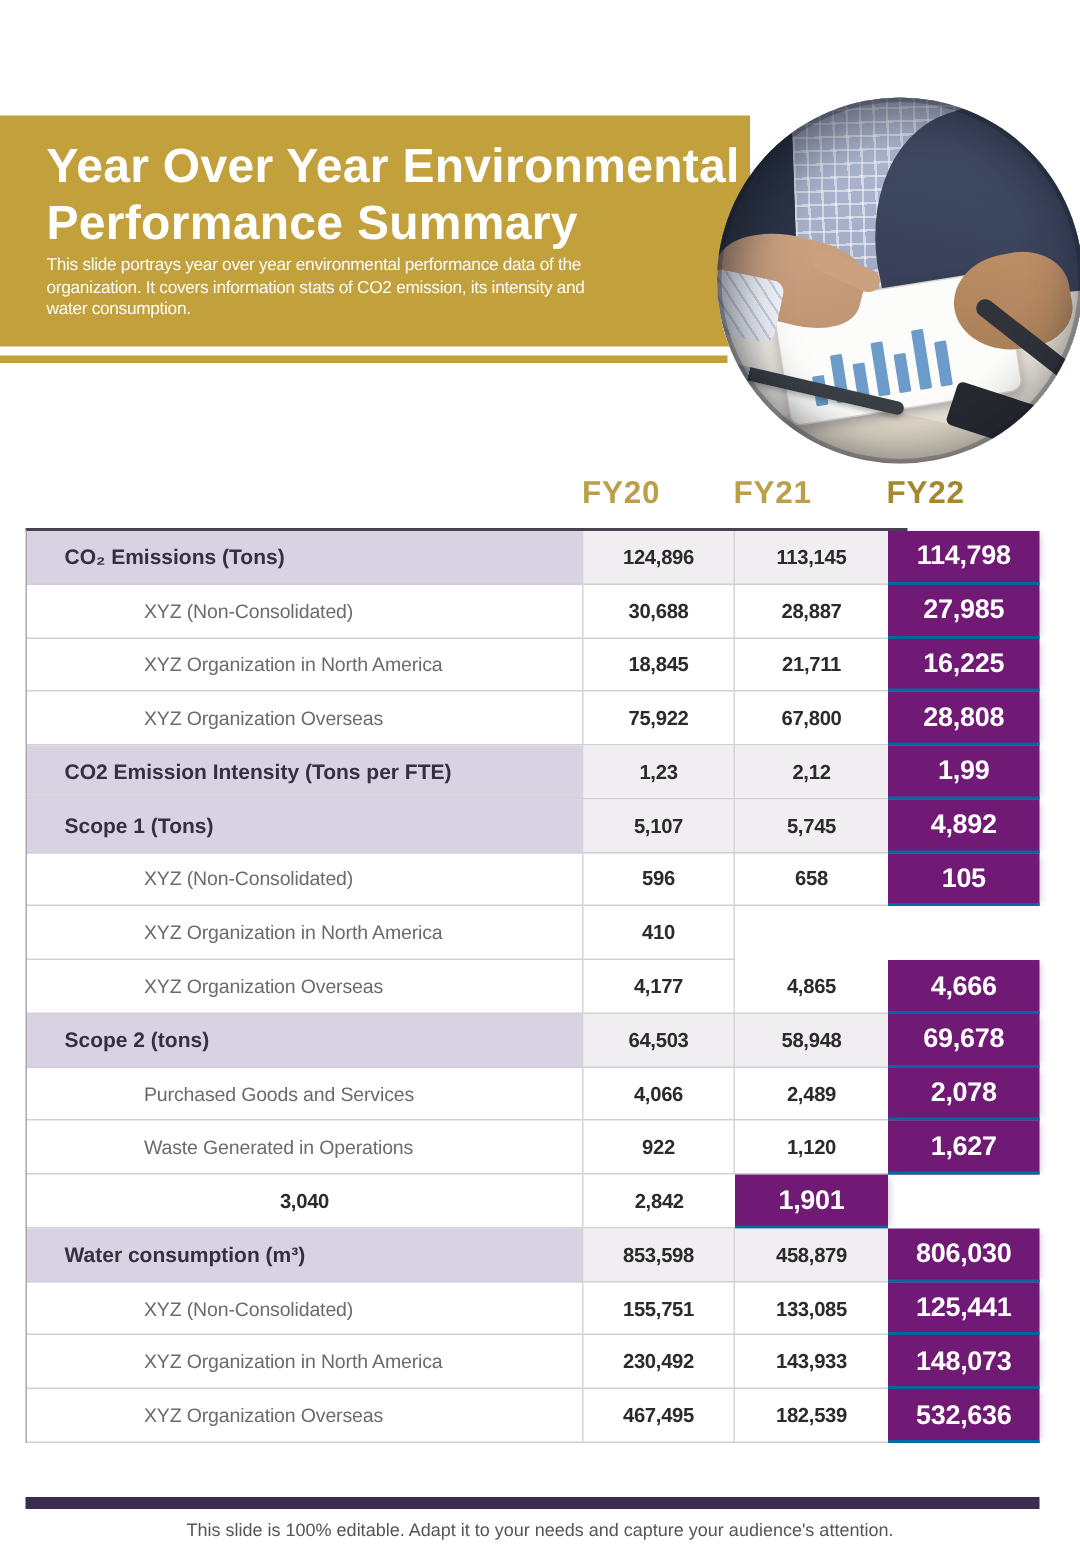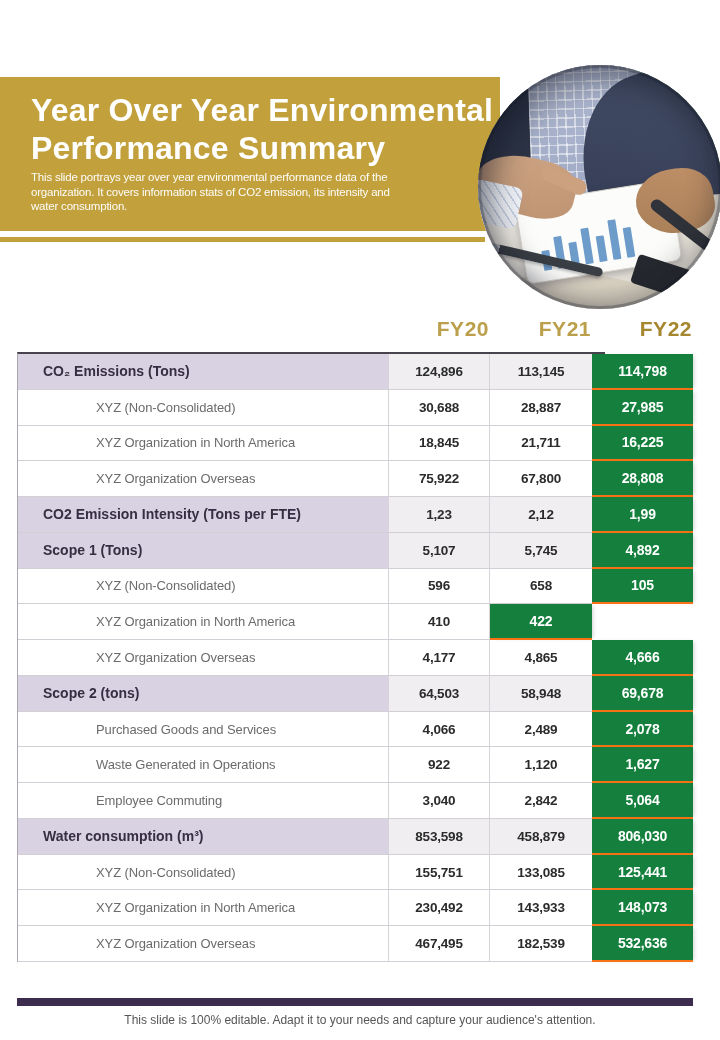--- a/index.html
+++ b/index.html
@@ -50,40 +50,40 @@
   .p-pen2{right:-15px;top:160px;width:95px;height:12px;background:#30333a;border-radius:6px;transform:rotate(38deg);}
   .p-phone{right:-20px;top:205px;width:110px;height:30px;background:#26292f;border-radius:4px;transform:rotate(18deg);}
   .p-pen{left:6px;top:190px;width:120px;height:9px;border-radius:5px;transform:rotate(13deg);
          background:linear-gradient(90deg,#b9bec4 0 14px,#3a3e45 14px);box-shadow:0 2px 3px rgba(0,0,0,.25);}
   .p-vignette{left:0;top:0;width:244px;height:244px;border-radius:50%;
               box-shadow:inset 0 0 0 3px rgba(22,26,38,.28), inset 10px 12px 34px rgba(18,22,34,.55),
                          inset -6px -12px 28px rgba(30,30,42,.25);}
 
   
   .fy-head{position:absolute;left:17px;top:317px;width:676px;height:32px;}
-  .fy-head span{position:absolute;top:0;text-align:right;font-weight:bold;font-size:21px;color:#bb9f4a;
+  .fy-head span{position:absolute;top:0;text-align:left;font-weight:bold;font-size:21px;color:#bb9f4a;
                 letter-spacing:.5px;}
   .fy0{left:371px;width:101px;}
   .fy1{left:472px;width:102px;}
   .fy2{left:574px;width:101px;color:#a5872f !important;}
 
   
   .table-body{position:absolute;left:17px;top:352px;width:588px;box-sizing:border-box;
               border-top:2px solid #49434f;border-left:1px solid #aaa7b0;}
   .trow{display:grid;grid-template-columns:371px 101px 102px 101px;height:35.78px;}
   .cell{display:flex;align-items:center;box-sizing:border-box;}
   .c0,.c1,.c2{border-bottom:1px solid #d2cfd6;}
   .c0{border-right:1px solid #d6d3d9;}
   .c1{border-right:1px solid #d6d3d9;}
   .c1,.c2{justify-content:center;font-weight:bold;font-size:13.5px;color:#2b2b2b;letter-spacing:-.2px;text-align:right;}
   .sub .c0{padding-left:78px;color:#6b6b6b;font-size:13px;letter-spacing:-.1px;}
   .category .c0{padding-left:25px;background:#d9d2e2;font-weight:bold;font-size:14px;color:#362e42;}
   .category .c1,.category .c2{background:#f0eef1;}
-  .c3{background:#15803d;color:#ffffff;font-weight:bold;font-size:14px;justify-content:center;
-      border-bottom:2px solid #f97316;box-shadow:3px 0 4px -2px rgba(0,0,0,.18);letter-spacing:-.2px;}
+  .c3{background:#701a75;color:#ffffff;font-weight:bold;font-size:18px;justify-content:center;
+      border-bottom:2px solid #0369a1;box-shadow:3px 0 4px -2px rgba(0,0,0,.18);letter-spacing:-.2px;}
   .bottom-bar{position:absolute;left:17px;top:998px;width:676px;height:8px;background:#3c2d4e;}
 
   
   .footer{position:absolute;left:0;top:1013px;width:720px;text-align:center;font-size:12px;color:#555555;}
 </style>
 </head>
 <body>
 
 <div class="slide">
 
@@ -167,21 +167,20 @@
       </div>
       <div class="trow sub">
         <div class="cell c0">XYZ (Non-Consolidated)</div>
         <div class="cell c1">596</div>
         <div class="cell c2">658</div>
         <div class="cell c3">105</div>
       </div>
       <div class="trow sub">
         <div class="cell c0">XYZ Organization in North America</div>
         <div class="cell c1">410</div>
-        <div class="cell c3">422</div>
       </div>
       <div class="trow sub">
         <div class="cell c0">XYZ Organization Overseas</div>
         <div class="cell c1">4,177</div>
         <div class="cell c2">4,865</div>
         <div class="cell c3">4,666</div>
       </div>
       <div class="trow category">
         <div class="cell c0">Scope 2 (tons)</div>
         <div class="cell c1">64,503</div>
@@ -194,24 +193,23 @@
         <div class="cell c2">2,489</div>
         <div class="cell c3">2,078</div>
       </div>
       <div class="trow sub">
         <div class="cell c0">Waste Generated in Operations</div>
         <div class="cell c1">922</div>
         <div class="cell c2">1,120</div>
         <div class="cell c3">1,627</div>
       </div>
       <div class="trow sub">
-        <div class="cell c0">Employee Commuting</div>
         <div class="cell c1">3,040</div>
         <div class="cell c2">2,842</div>
-        <div class="cell c3">5,064</div>
+        <div class="cell c3">1,901</div>
       </div>
       <div class="trow category">
         <div class="cell c0">Water consumption (m³)</div>
         <div class="cell c1">853,598</div>
         <div class="cell c2">458,879</div>
         <div class="cell c3">806,030</div>
       </div>
       <div class="trow sub">
         <div class="cell c0">XYZ (Non-Consolidated)</div>
         <div class="cell c1">155,751</div>

